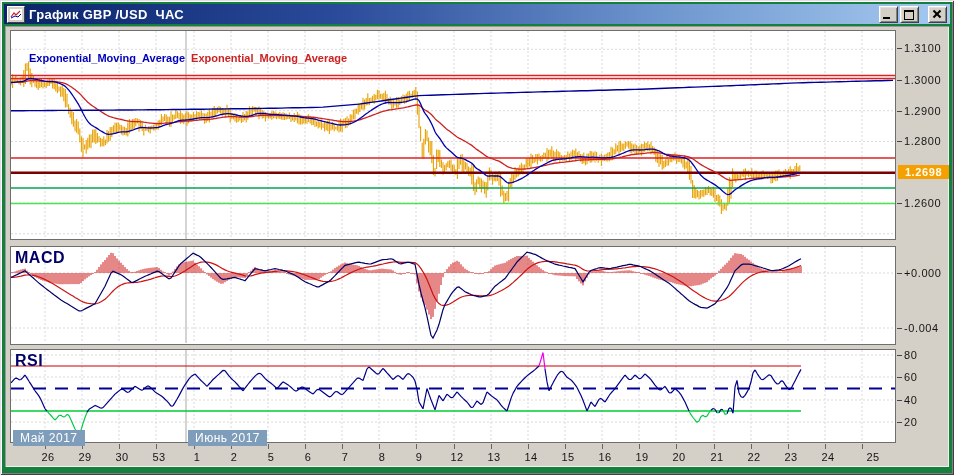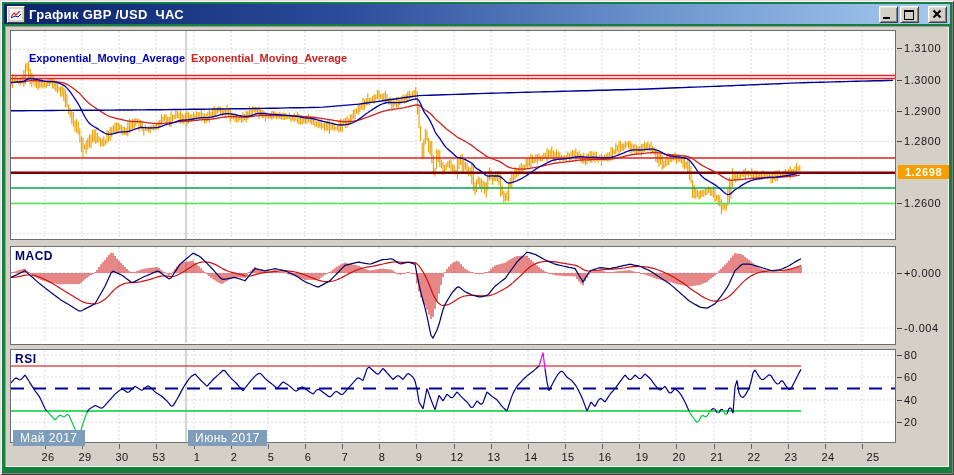--- a/index.html
+++ b/index.html
@@ -24,21 +24,21 @@
   .client{position:absolute;left:5px;top:26px;width:944px;height:441px;background:#d4d0c8;
     box-shadow:inset 1px 1px 0 #9a9a9a,inset -1px -1px 0 #f4f2ee;}
   .panel{position:absolute;background:#fff;border:1px solid #6e6e6e;box-sizing:border-box;}
   .panel svg{position:absolute;left:0;top:0;}
   #price-panel{left:10px;top:30px;width:886px;height:210px;}
   #macd-panel{left:10px;top:246px;width:886px;height:99px;}
   #rsi-panel{left:10px;top:349px;width:886px;height:94px;}
   .legend{position:absolute;left:3px;top:21px;font-size:11px;font-weight:bold;white-space:nowrap;z-index:3;margin-left:15px;}
   .legend .ema-b{color:#0000bb;margin-right:6px;}
   .legend .ema-r{color:#cc2222;}
-  .pane-label{position:absolute;left:4px;top:2px;font-size:12px;font-weight:bold;color:#000066;z-index:3;letter-spacing:.5px;}
+  .pane-label{position:absolute;left:4px;top:2px;font-size:16px;font-weight:bold;color:#000066;z-index:3;letter-spacing:.5px;}
   .ylab{position:absolute;font-size:11px;color:#151515;letter-spacing:.6px;white-space:nowrap;height:14px;line-height:14px;}
   .ytick{position:absolute;width:5px;height:1px;background:#444;}
   .xlab{position:absolute;width:26px;text-align:center;font-size:11px;color:#151515;letter-spacing:.5px;}
   .xtick{position:absolute;width:1px;height:5px;background:#666;}
   .month-box{position:absolute;top:430px;height:16px;line-height:16px;padding:0 7px;background:#7e9dbb;
     color:#fff;font-size:12px;letter-spacing:.5px;z-index:4;white-space:nowrap;}
   .price-flag{position:absolute;left:898px;top:165px;width:51px;height:14px;background:#f5a000;color:#fffdef;
     font-size:11px;font-weight:bold;letter-spacing:.6px;text-align:center;line-height:14px;z-index:4;}
 </style>
 </head>

